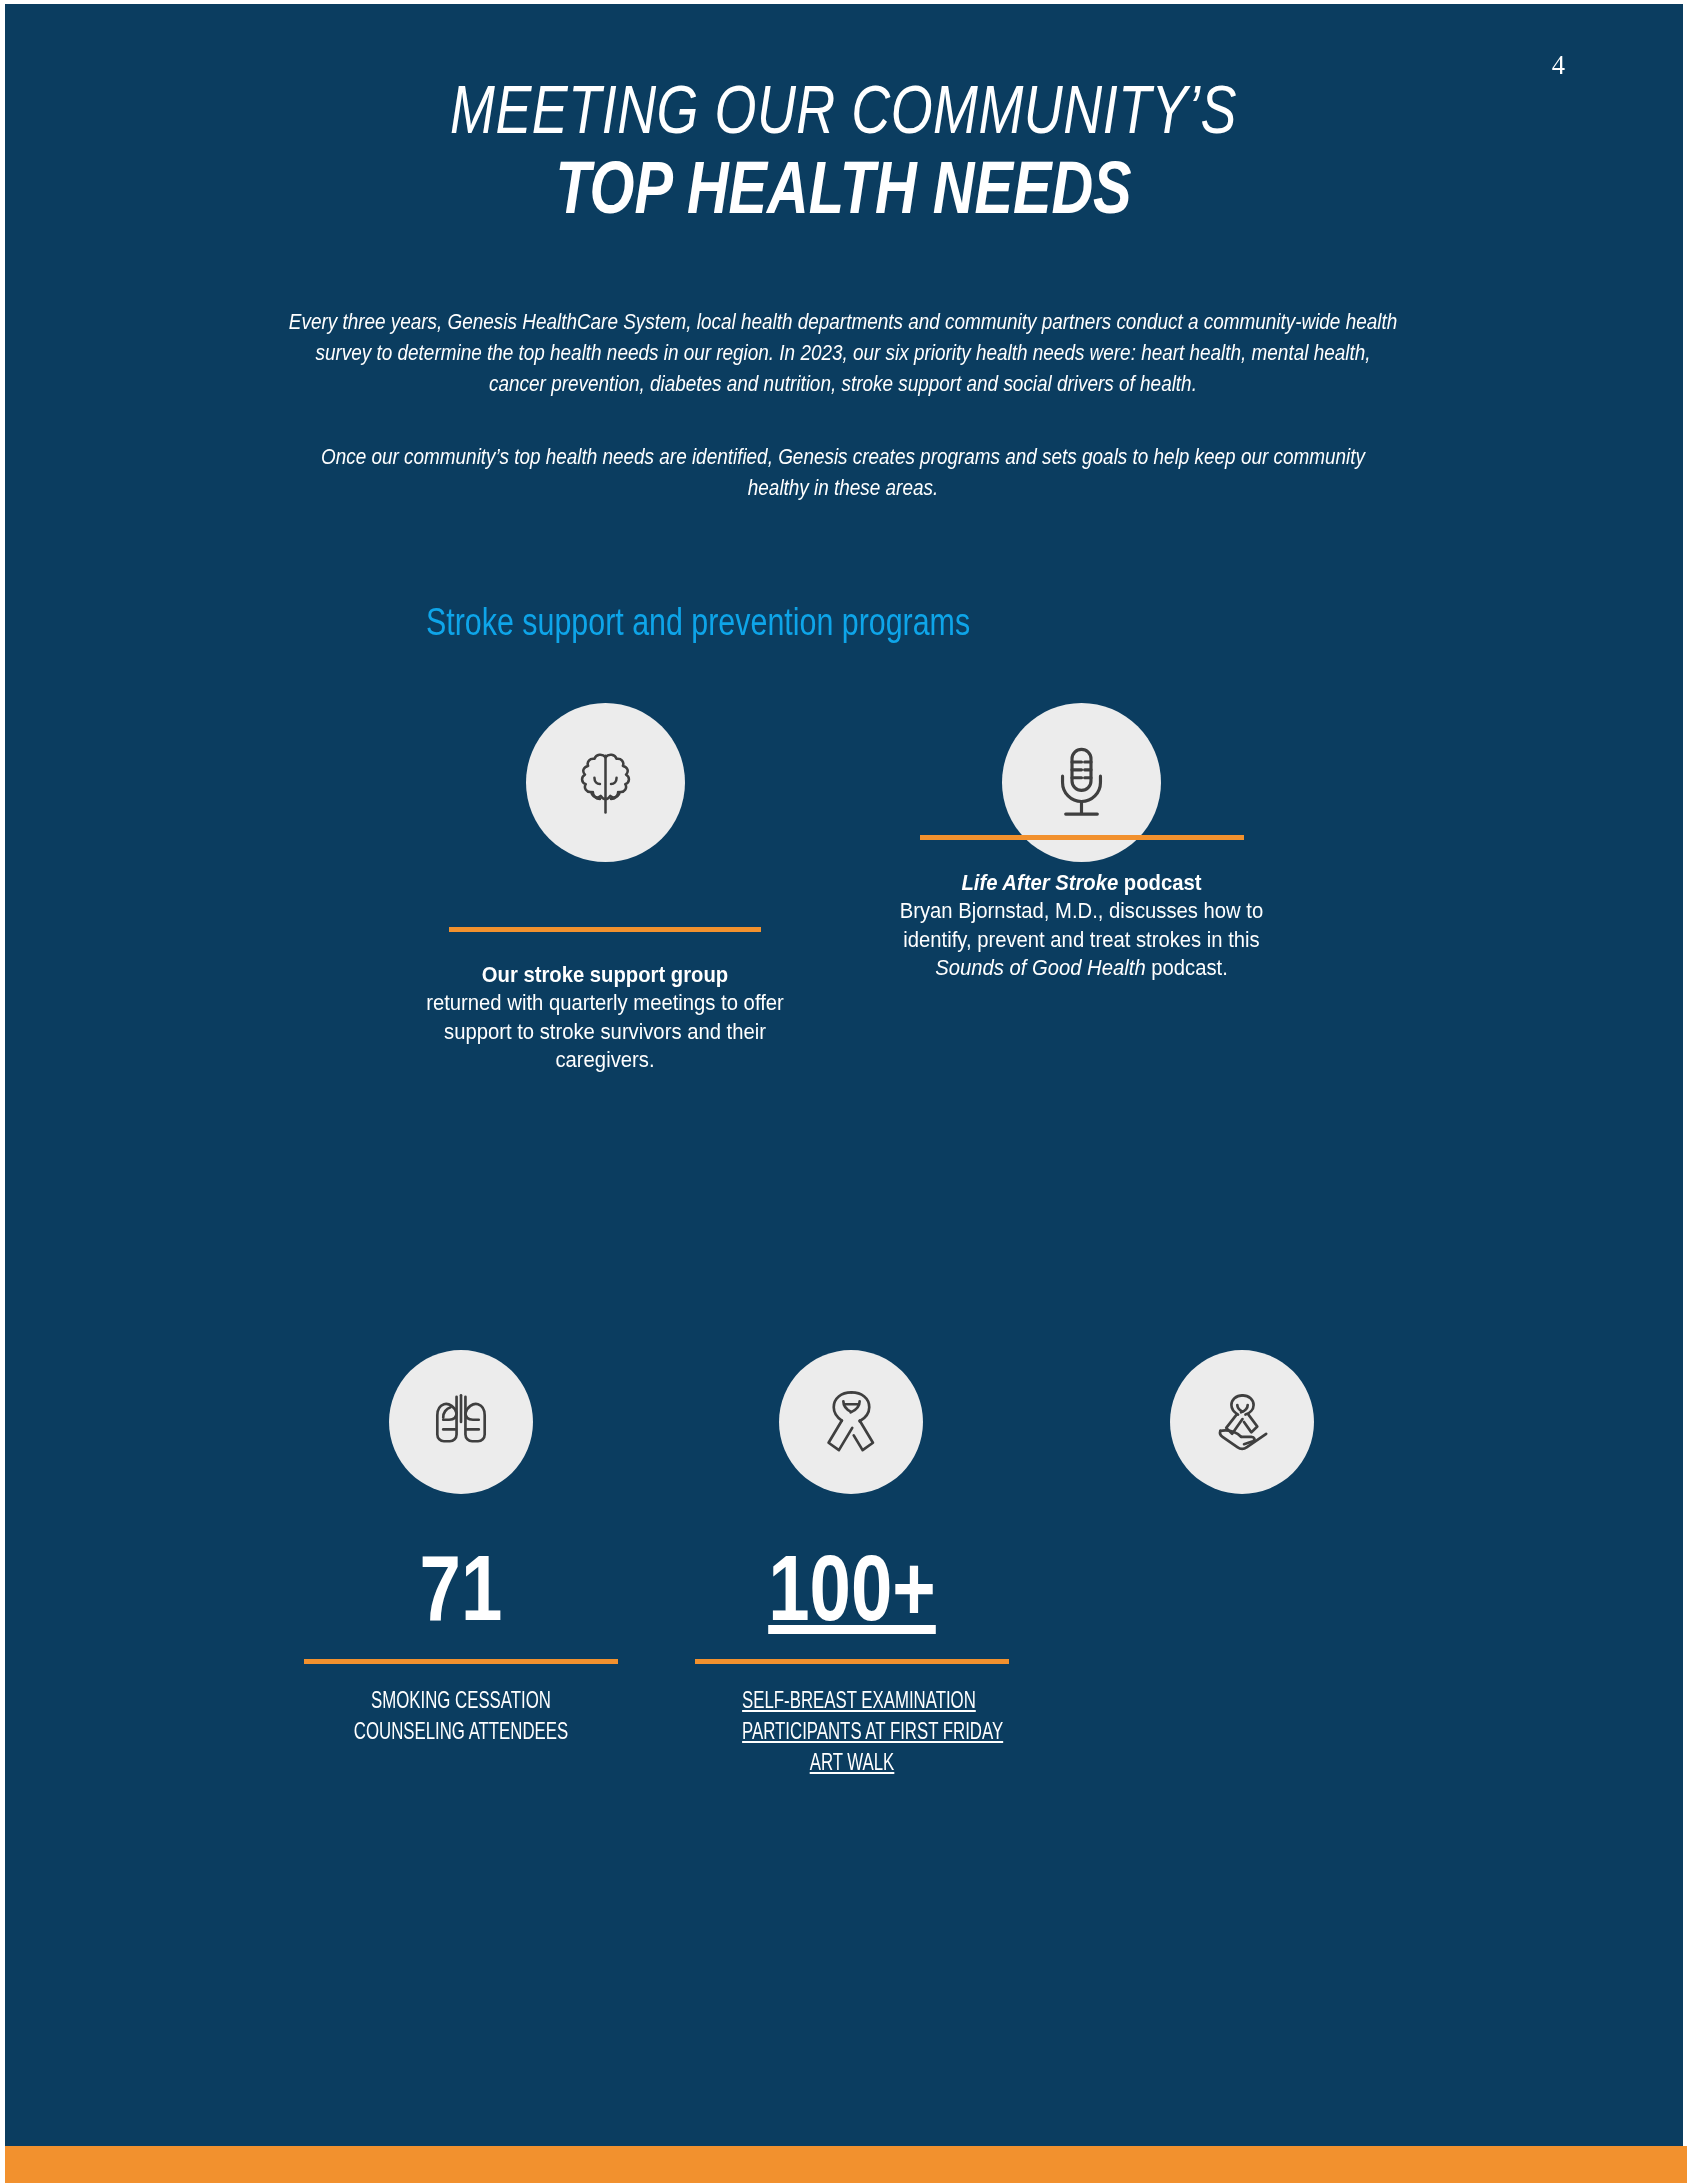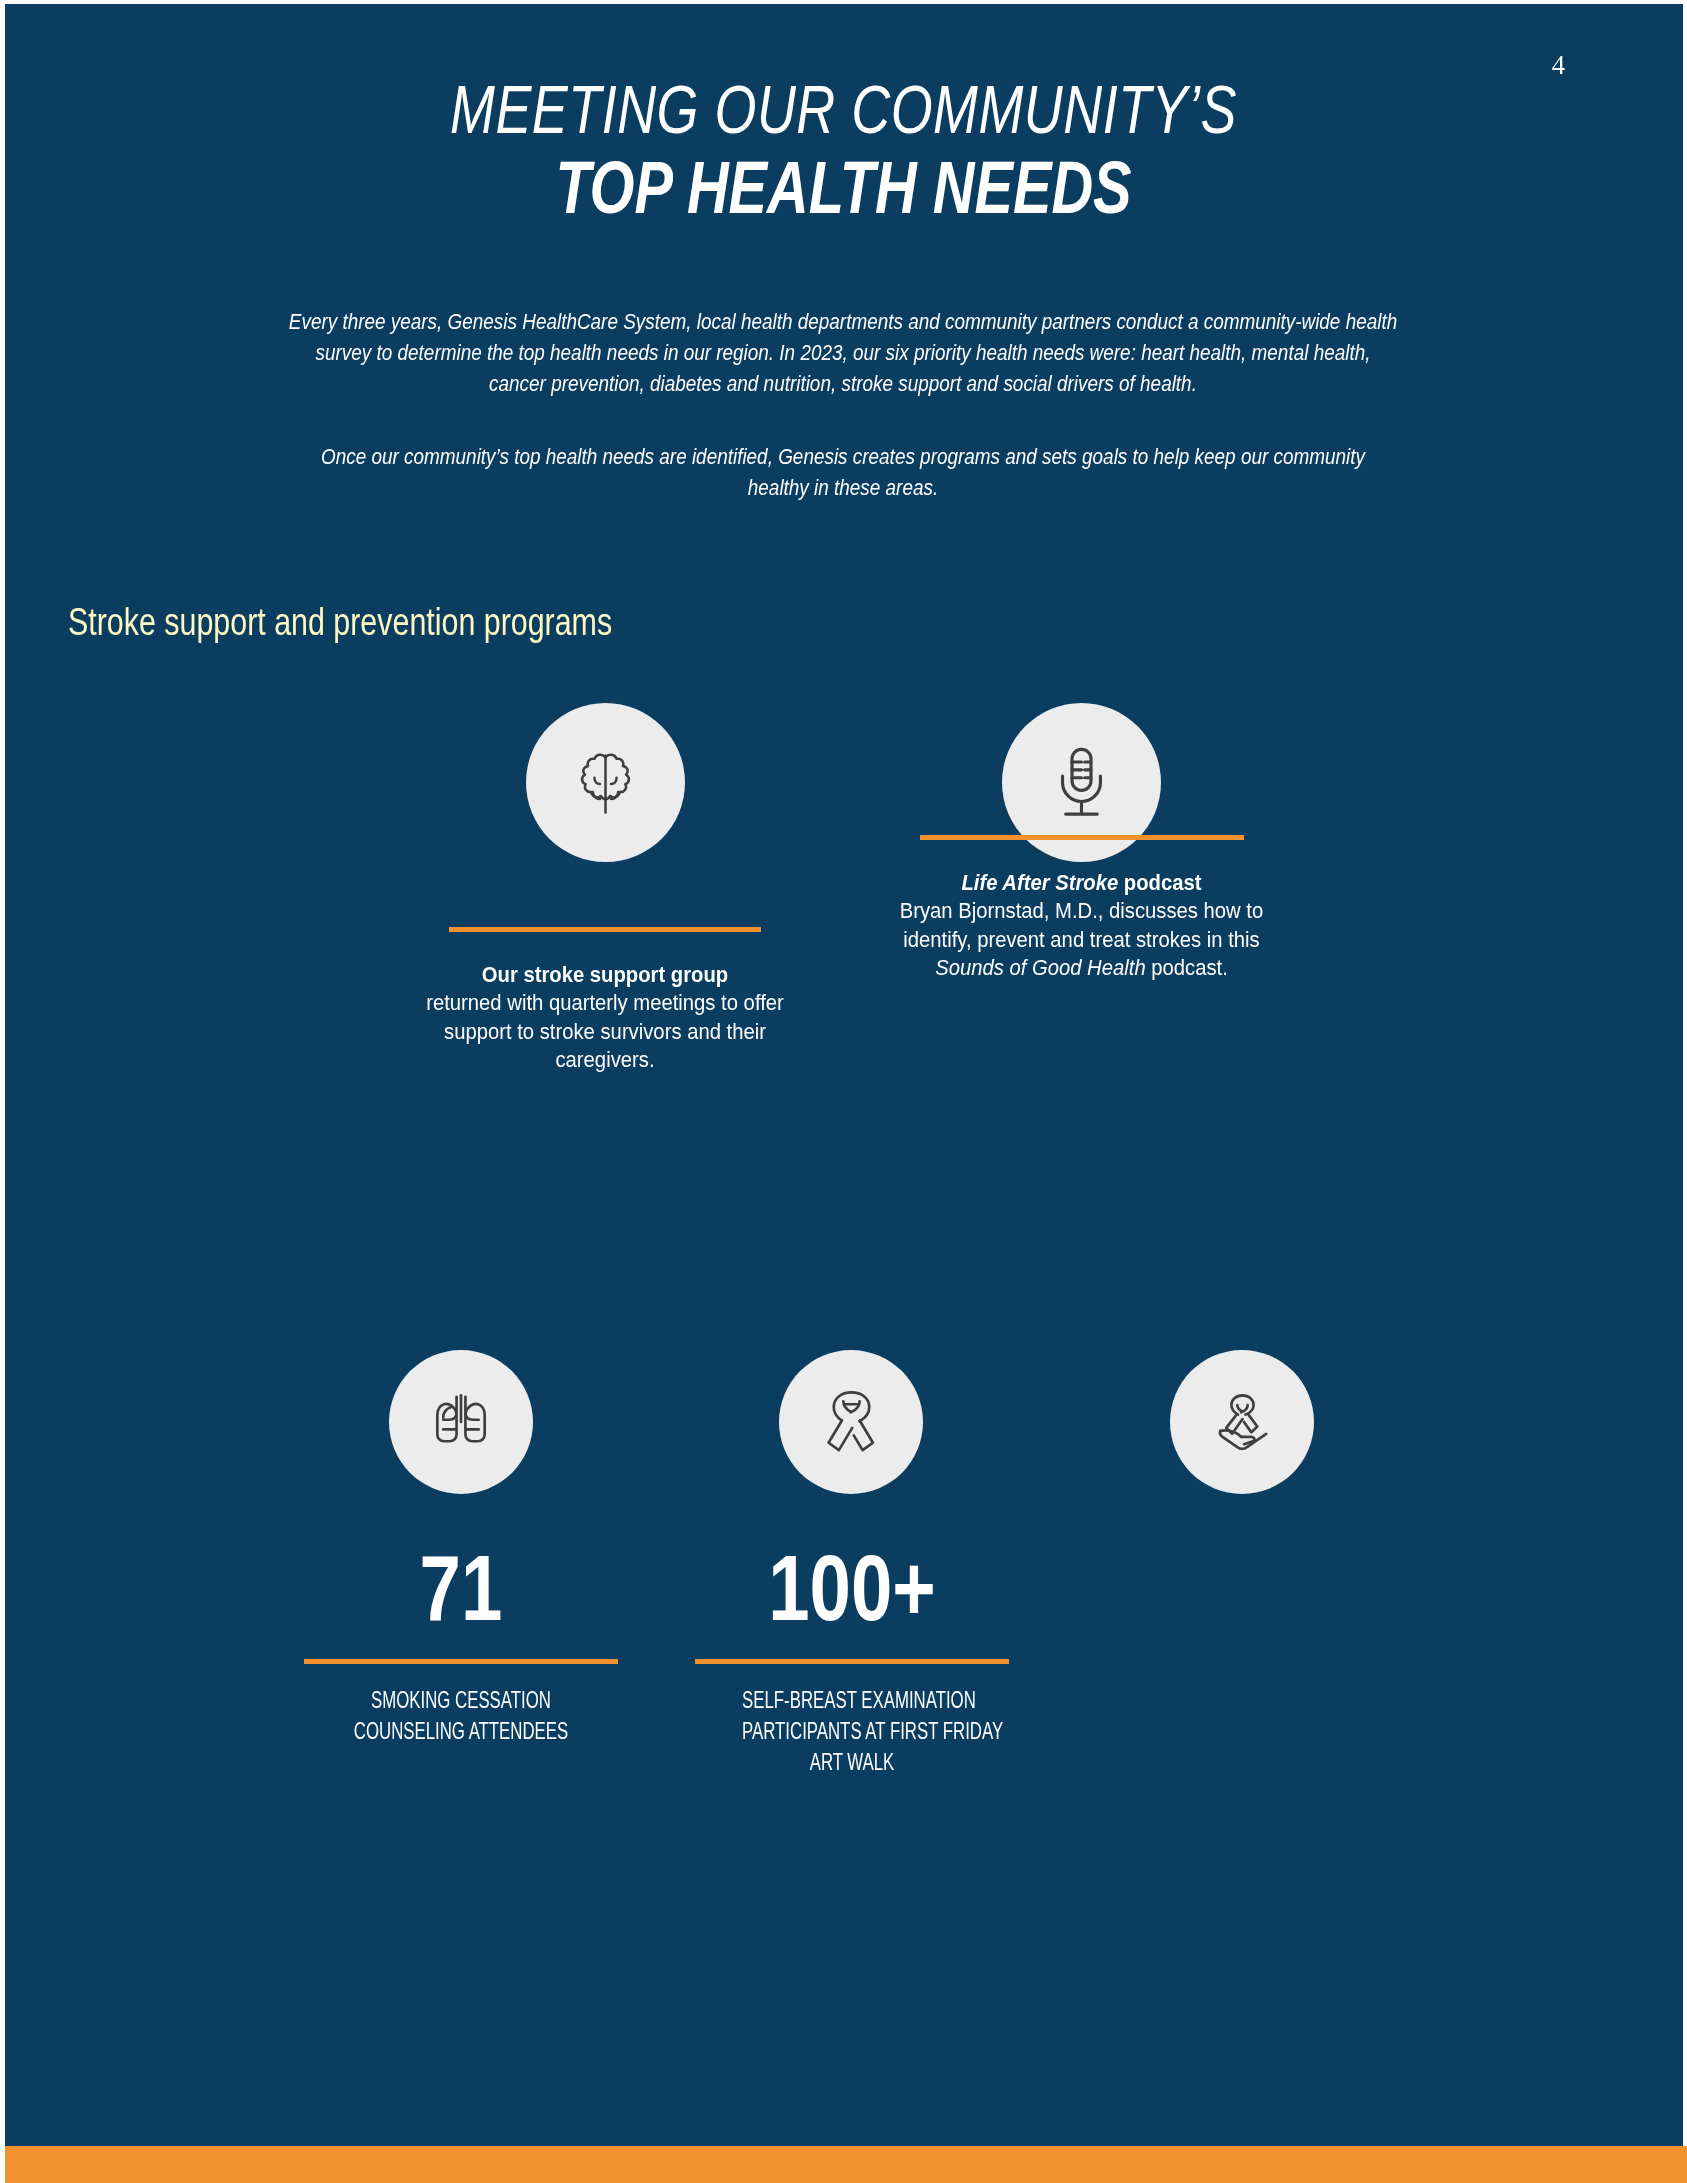--- a/index.html
+++ b/index.html
@@ -96,22 +96,22 @@
     transform-origin: center top;
     margin: 0;
   }
   .intro-p.second { margin-top: 41px; }
 
   
   .section-heading {
     position: absolute;
     width: 1396px;
     left: 0;
-    text-align: left;
-    color: #fef9c3;
+    text-align: center;
+    color: #0ea5e9;
     font-size: 38px;
     font-weight: 400;
     line-height: 1;
   }
   .section-heading span {
     display: inline-block;
     transform: scaleX(0.80);
     transform-origin: center center;
     white-space: nowrap;
   }
@@ -306,21 +306,21 @@
 
   <div class="stat" style="left:304px; top:1542px; width:314px;">
     <div class="stat-number">71</div>
     <div class="stat-divider" style="width:314px;"></div>
     <div class="stat-caption">
       <span class="cl">SMOKING CESSATION</span>
       <span class="cl">COUNSELING ATTENDEES</span>
     </div>
   </div>
 
-  <div class="stat" style="left:695px; top:1542px; width:314px;">
+  <div class="stat" style="left:695px; top:1542px; width:314px;text-decoration:underline;">
     <div class="stat-number">100+</div>
     <div class="stat-divider" style="width:314px;"></div>
     <div class="stat-caption">
       <span class="cl">SELF-BREAST EXAMINATION</span>
       <span class="cl">PARTICIPANTS AT FIRST FRIDAY</span>
       <span class="cl">ART WALK</span>
     </div>
   </div>
 
 

